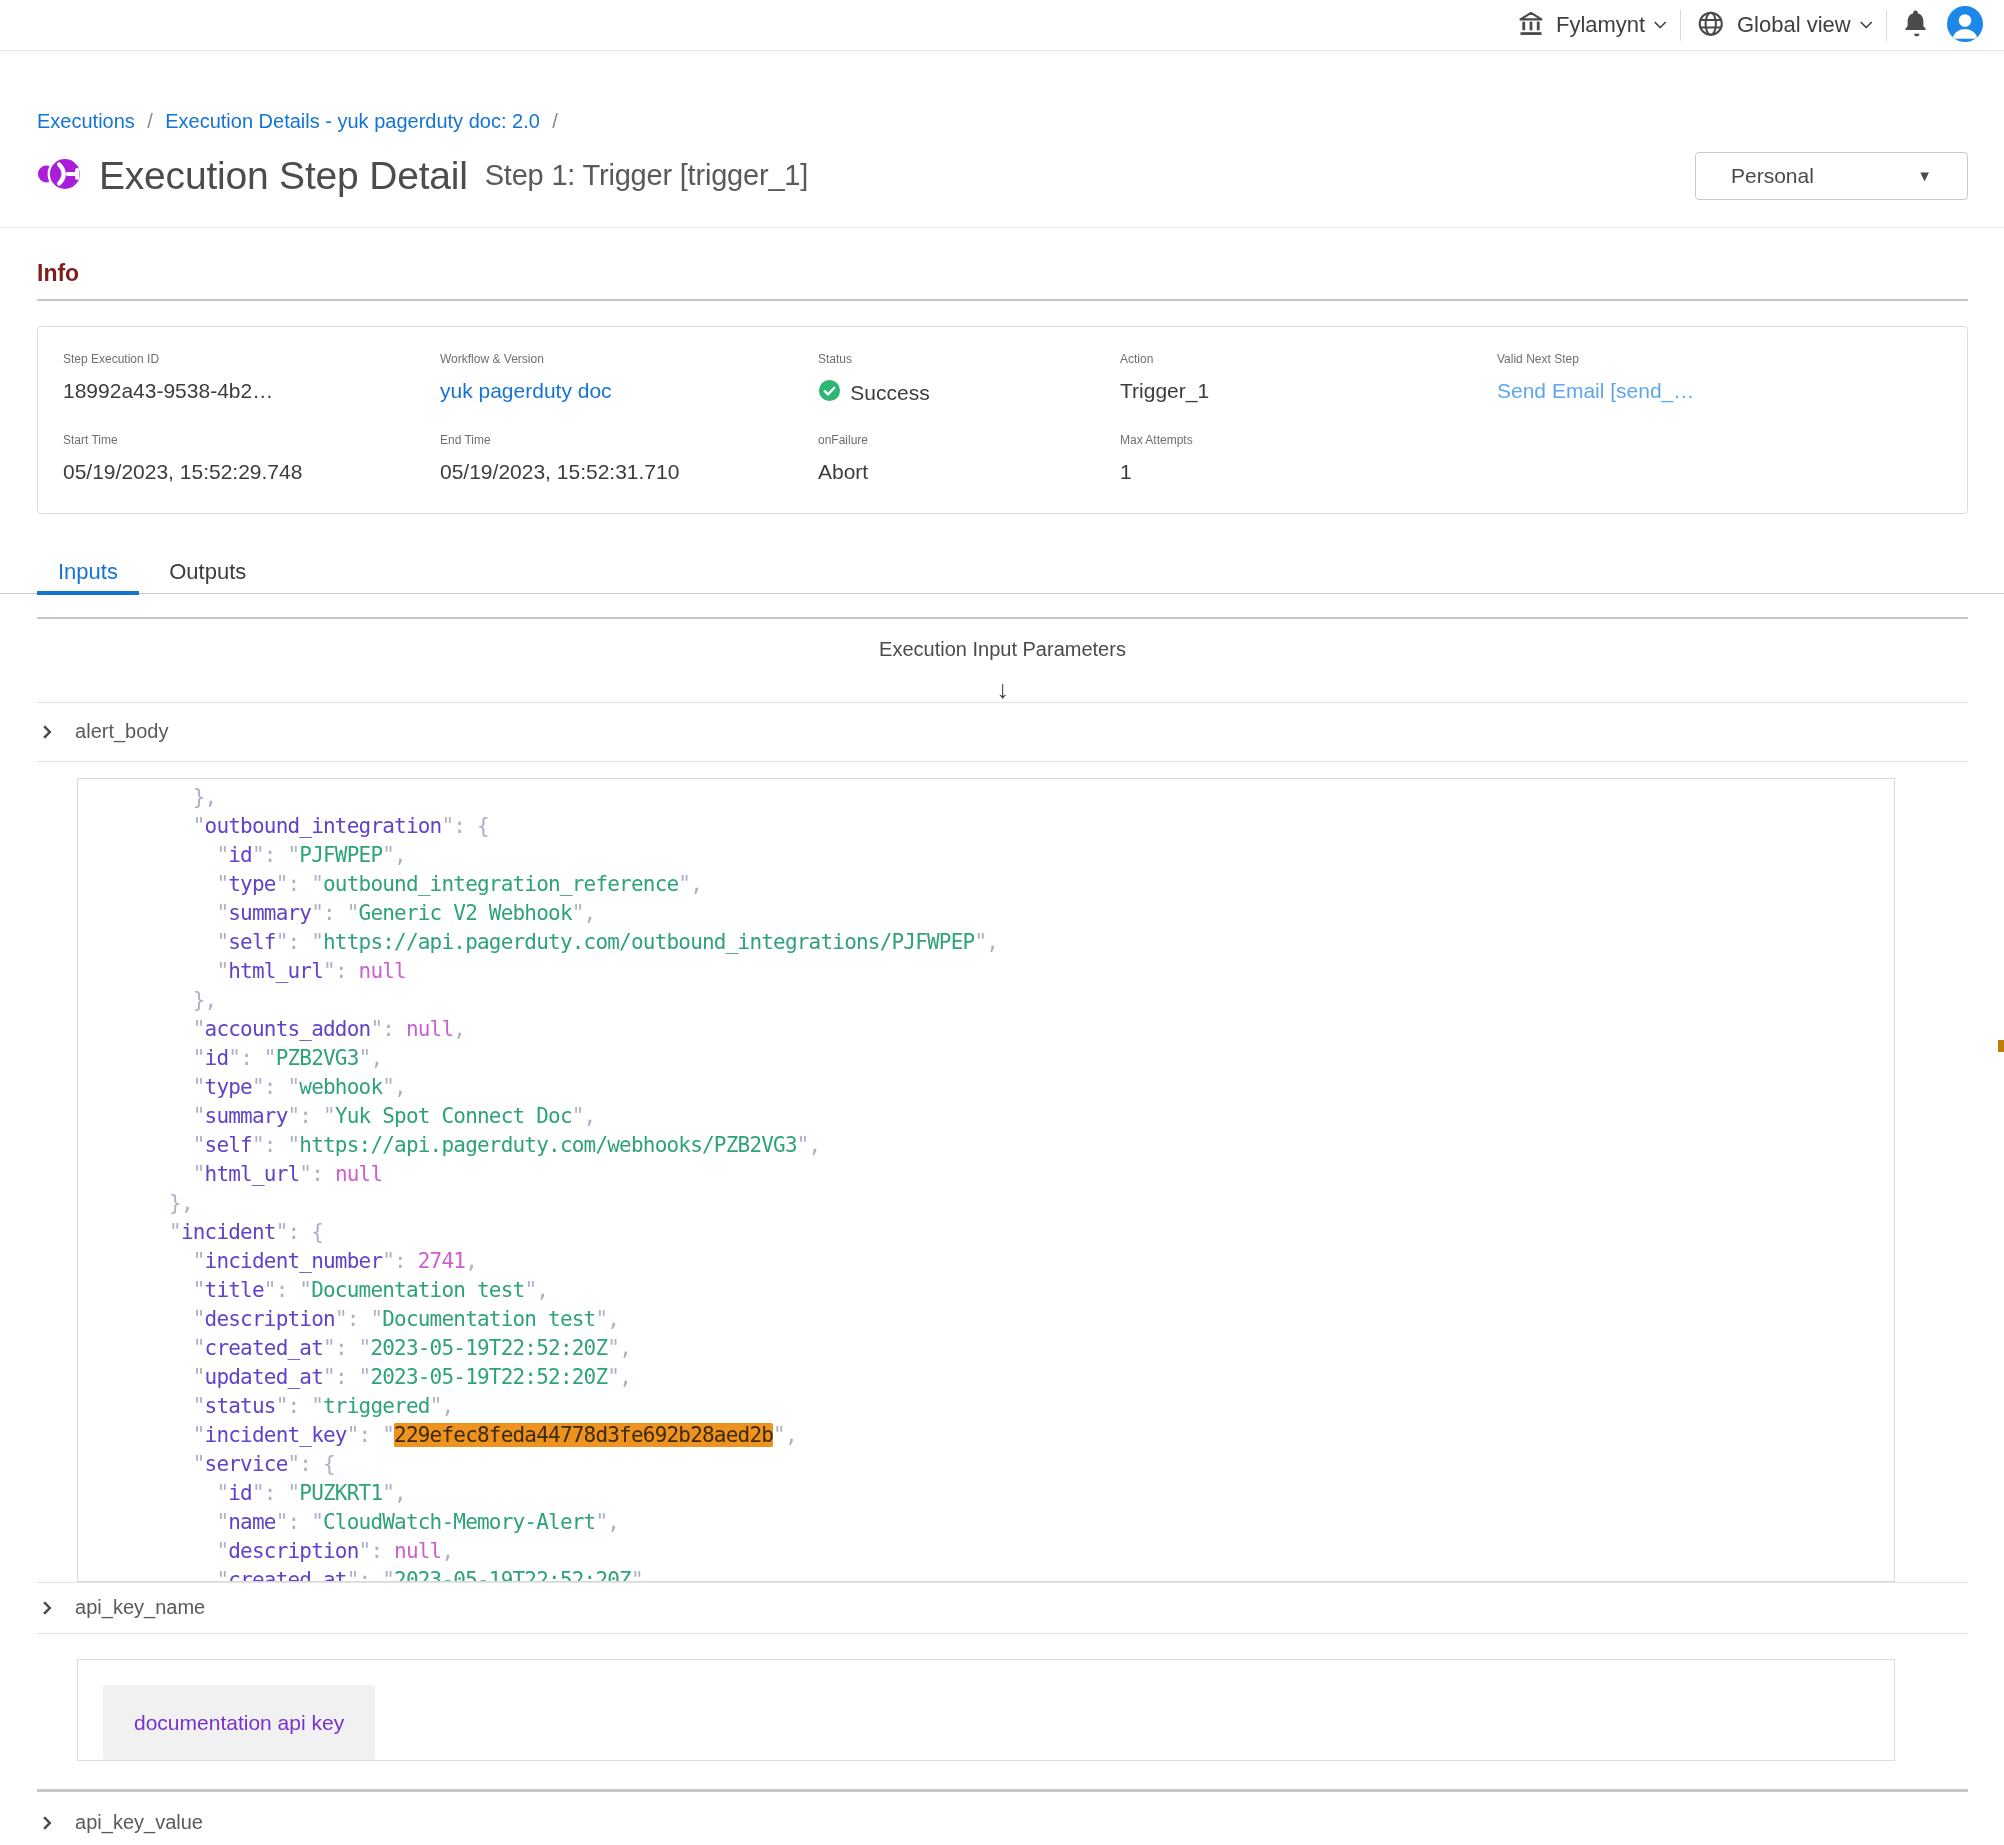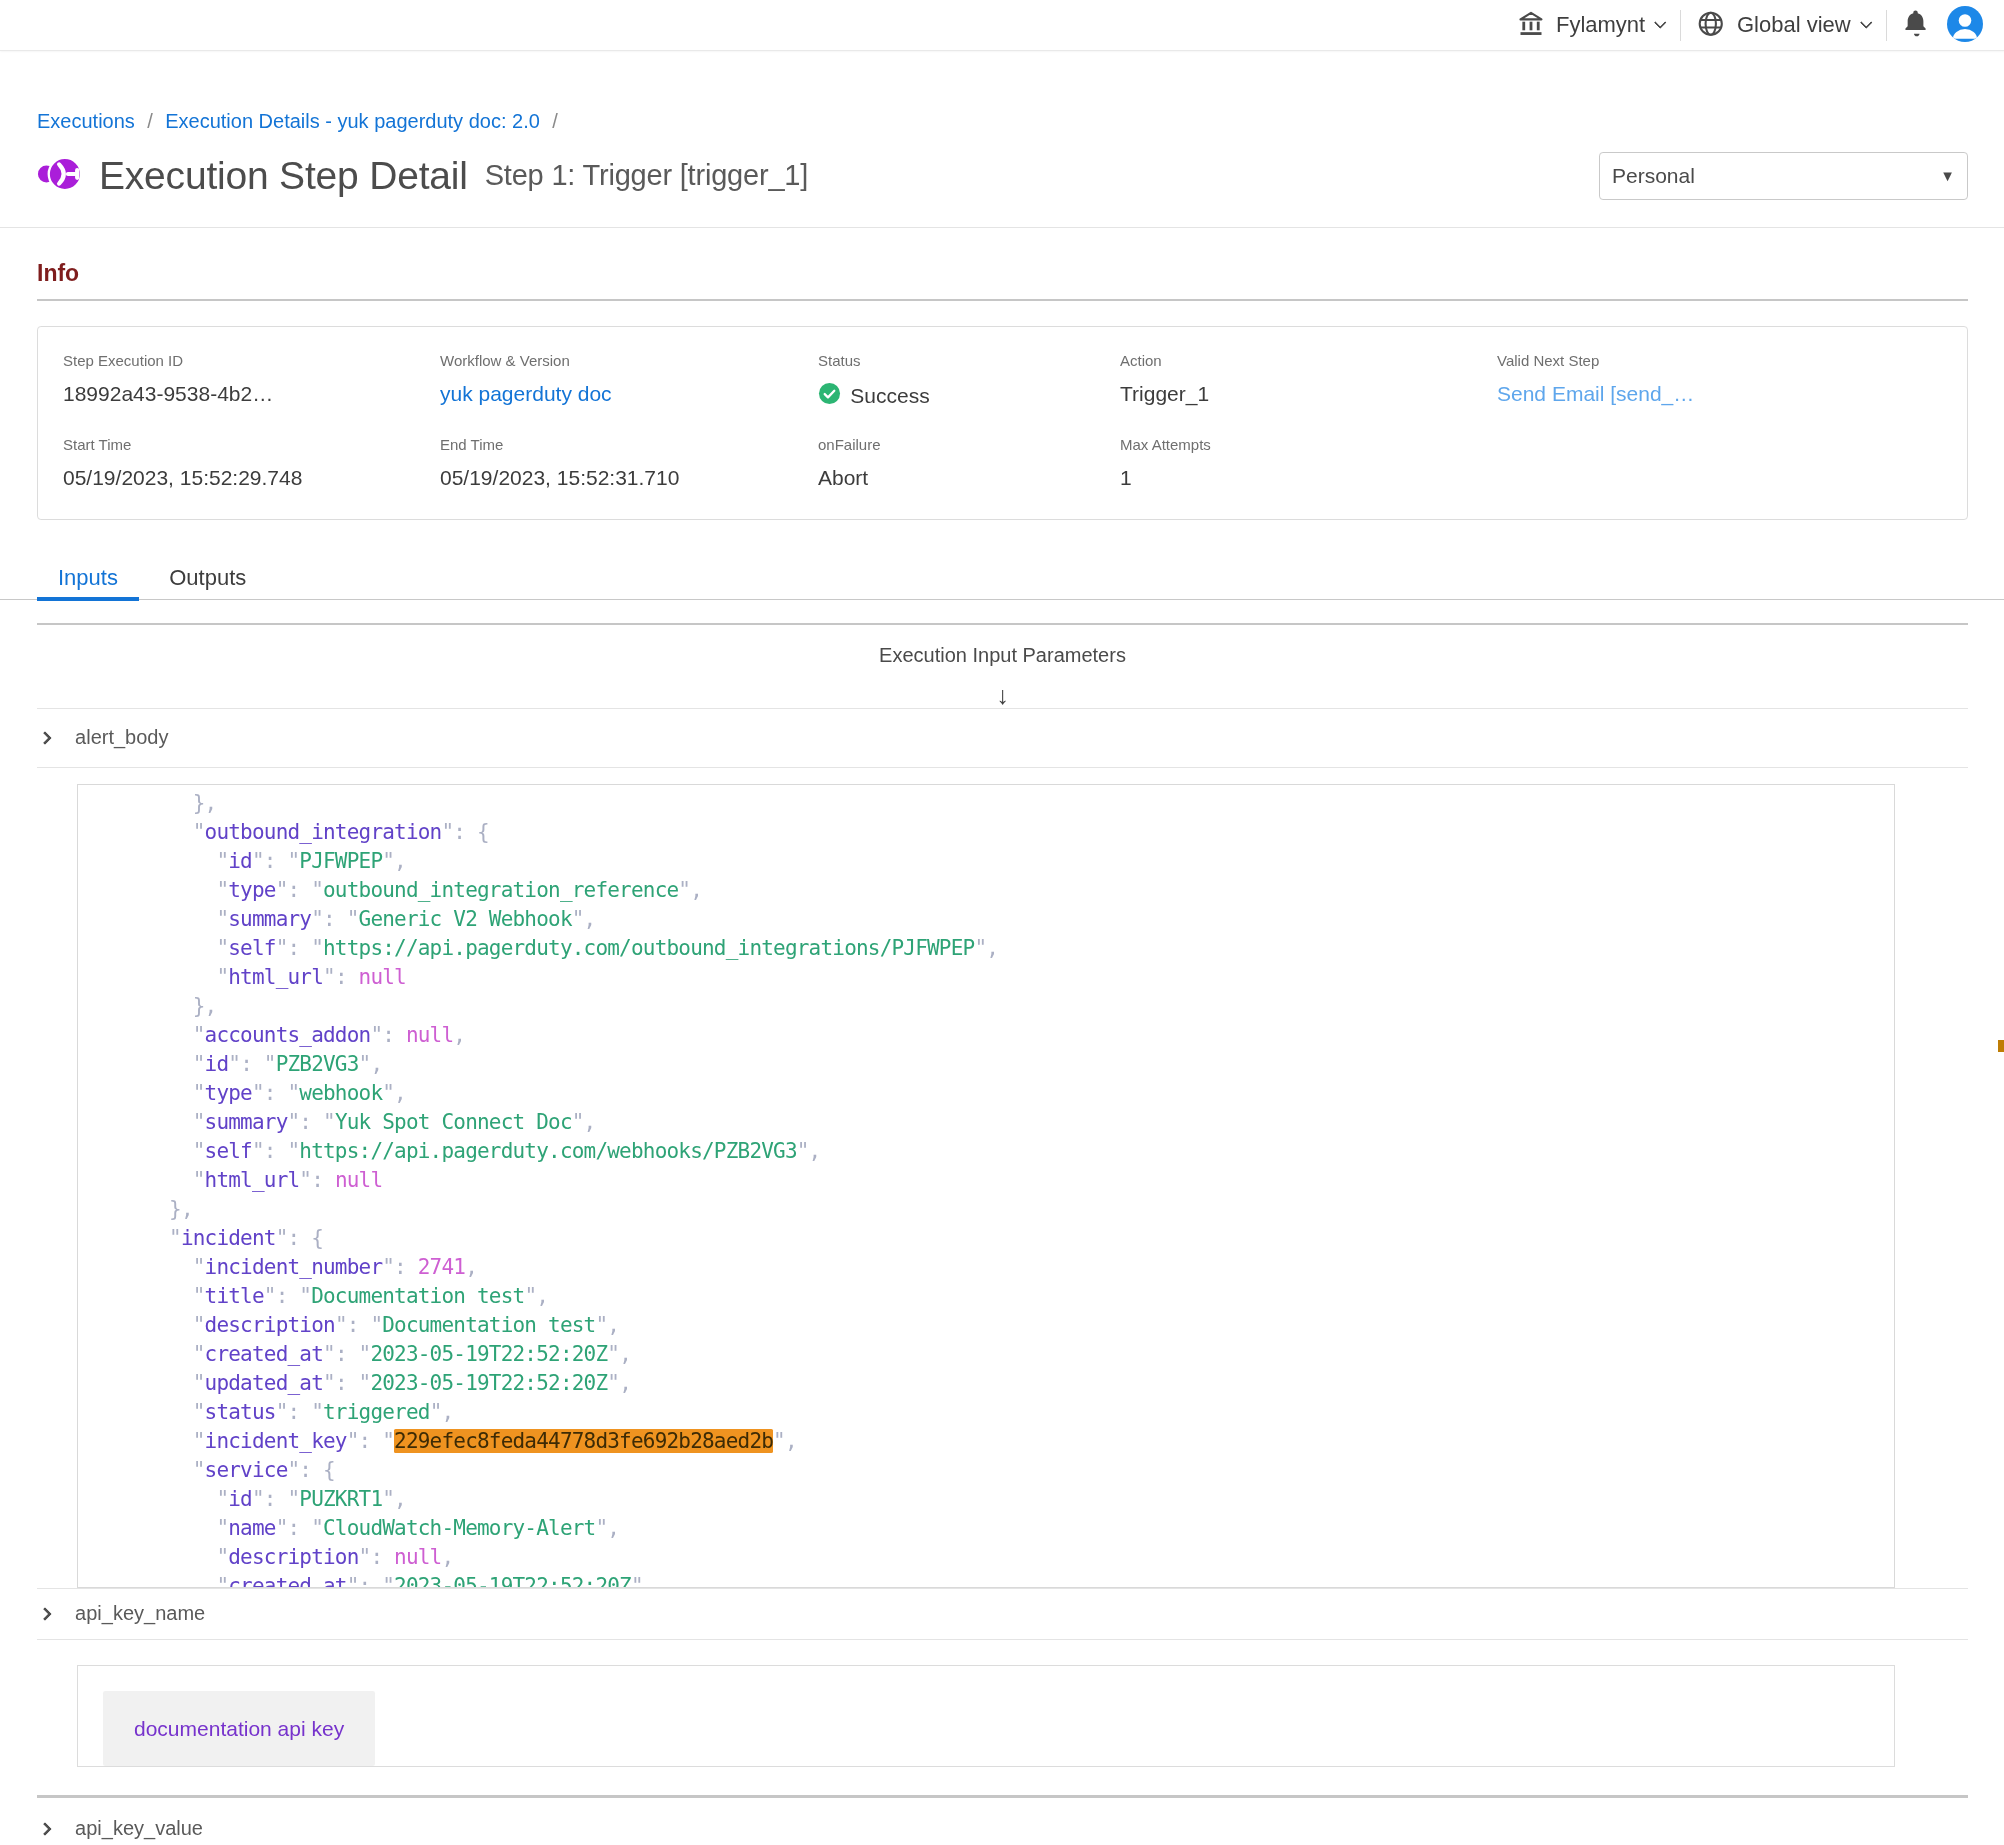--- a/index.html
+++ b/index.html
@@ -35,36 +35,36 @@
 
   
   .main{padding:0 37px;}
   .crumbs{margin-top:59px;font-size:20px;display:flex;gap:12.4px;align-items:center;}
   .crumbs a{color:var(--blue);text-decoration:none;cursor:pointer;}
   .crumbs .sep{color:#8a8a8a;}
 
   .title-row{margin-top:18.7px;display:flex;align-items:center;gap:17px;}
   .title-main{font-size:39px;font-weight:400;color:#4c4c4c;letter-spacing:-0.2px;}
   .title-sub{font-size:29px;color:#5a5a5a;letter-spacing:-0.2px;}
-  .select{margin-left:auto;width:369px;height:48px;border:1.6px solid #c9c9c9;border-radius:3.9px;
-          display:flex;align-items:center;justify-content:space-between;padding:0 12px;cursor:pointer;background:#fff;}
+  .select{margin-left:auto;width:273px;height:48px;border:1.6px solid #c9c9c9;border-radius:3.9px;
+          display:flex;align-items:center;justify-content:space-between;padding:0 35px;cursor:pointer;background:#fff;}
   .select .val{font-size:21px;color:#4a4a4a;}
   .select .tri{font-size:14.8px;color:#4a4a4a;}
 
   .hr-thin{height:0.8px;background:var(--div-thin);margin:0 -37px;}
   .hr-thin.inset{margin:0;}
   .hr-thick{height:2.3px;background:var(--div-thick);}
 
   .info-h{margin-top:33px;font-size:23px;color:#7f1d1d;}
   .mt-thick1{margin-top:11.7px;}
 
   .card{margin-top:25px;border:1.6px solid var(--border);border-radius:3.9px;padding:25px 25px 29.5px;}
   .grid{display:grid;grid-template-columns:377px 378px 302px 377px 1fr;}
   .grid.r2{margin-top:26.4px;}
-  .f-label{font-size:15px;color:var(--txt2);}
+  .f-label{font-size:12px;color:var(--txt2);}
   .f-value{margin-top:12.4px;font-size:21px;color:#3c3c3c;}
   .f-value.link{color:var(--blue);cursor:pointer;}
   .f-value.link-light{color:var(--blue-light);cursor:pointer;}
   .status-val{display:flex;align-items:center;gap:9.3px;}
 
   .tabs{margin-top:37px;margin-left:-37px;margin-right:-37px;padding:0 37px;
         border-bottom:1.6px solid #c8c8c8;display:flex;}
   .tab{position:relative;height:42px;display:flex;align-items:center;padding:0 21px;
        font-size:22px;color:#3d3d3d;cursor:pointer;margin-right:9.3px;}
   .tab.active{color:var(--blue);}

